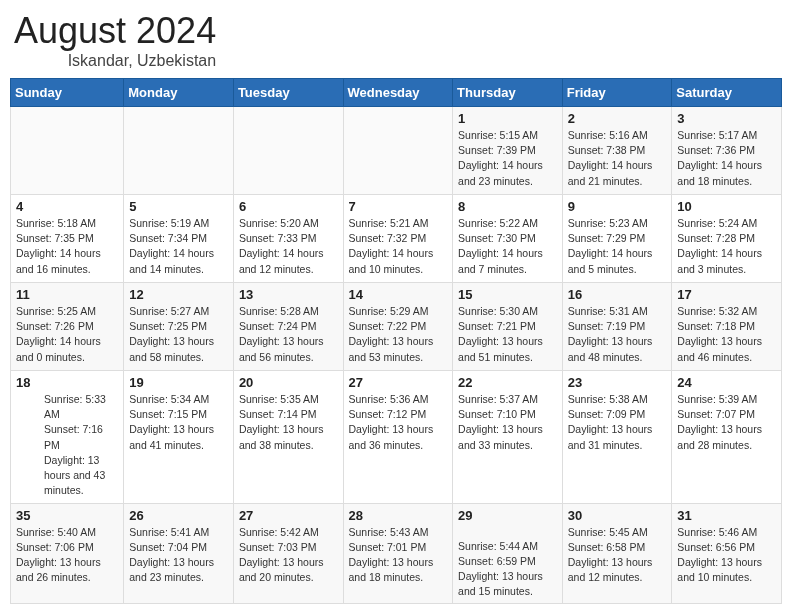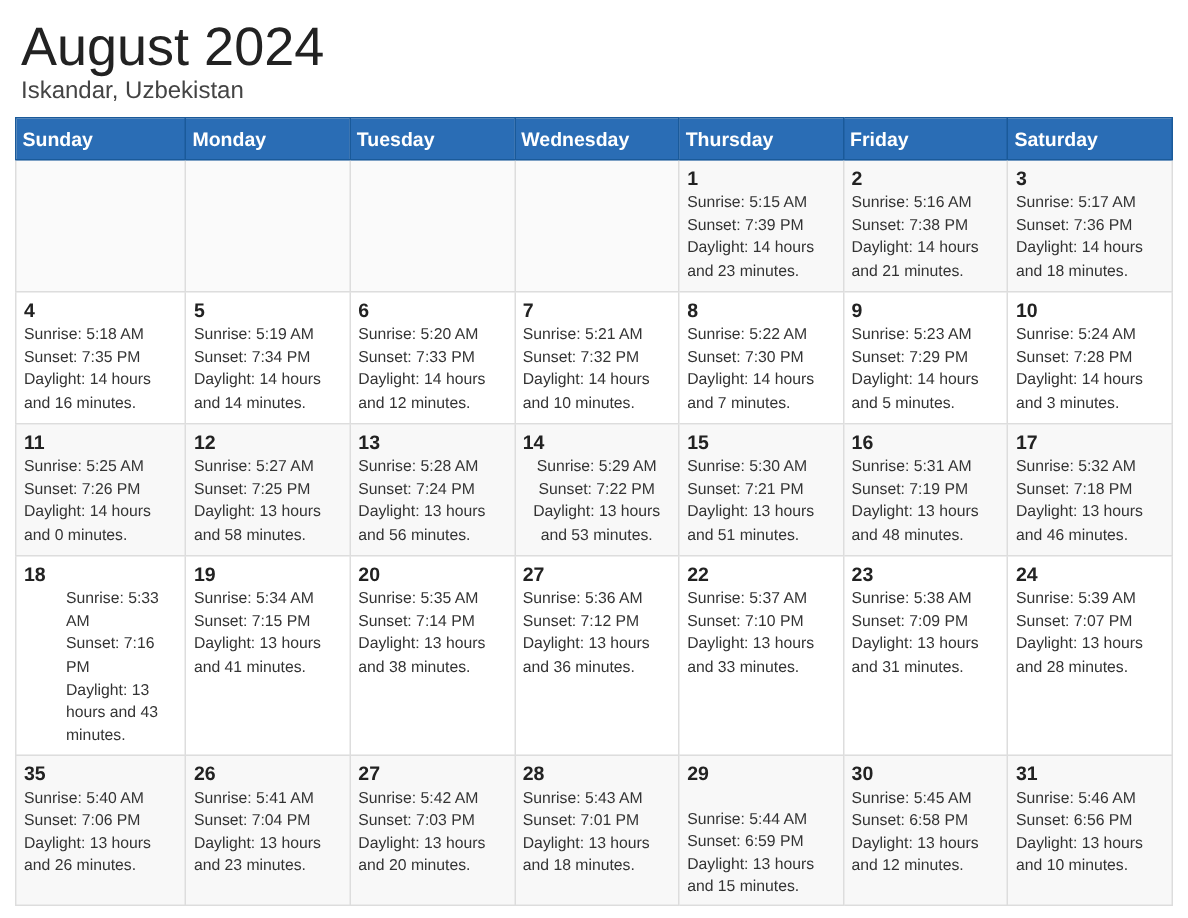--- a/index.html
+++ b/index.html
@@ -35,21 +35,21 @@
     .logo-blue {
       font-size: 18px;
       font-weight: bold;
       color: #2a6db5;
     }
     .logo-icon {
       width: 28px;
       height: 28px;
     }
     .title-area {
-      text-align: left;
+      text-align: right;
     }
     .month-title {
       font-size: 36px;
       font-weight: normal;
       color: #222;
     }
     .location {
       font-size: 16px;
       color: #444;
     }
@@ -204,21 +204,21 @@
 Daylight: 13 hours and 58 minutes.</div>
         </td>
         <td>
           <span class="day-number">13</span>
           <div class="day-info" style="white-space: pre-line;">Sunrise: 5:28 AM
 Sunset: 7:24 PM
 Daylight: 13 hours and 56 minutes.</div>
         </td>
         <td>
           <span class="day-number">14</span>
-          <div class="day-info" style="white-space: pre-line; text-align: center;">Sunrise: 5:29 AM
+          <div class="day-info" style="white-space: pre-line;">Sunrise: 5:29 AM
 Sunset: 7:22 PM
 Daylight: 13 hours and 53 minutes.</div>
         </td>
         <td>
           <span class="day-number">15</span>
           <div class="day-info" style="white-space: pre-line;">Sunrise: 5:30 AM
 Sunset: 7:21 PM
 Daylight: 13 hours and 51 minutes.</div>
         </td>
         <td>

